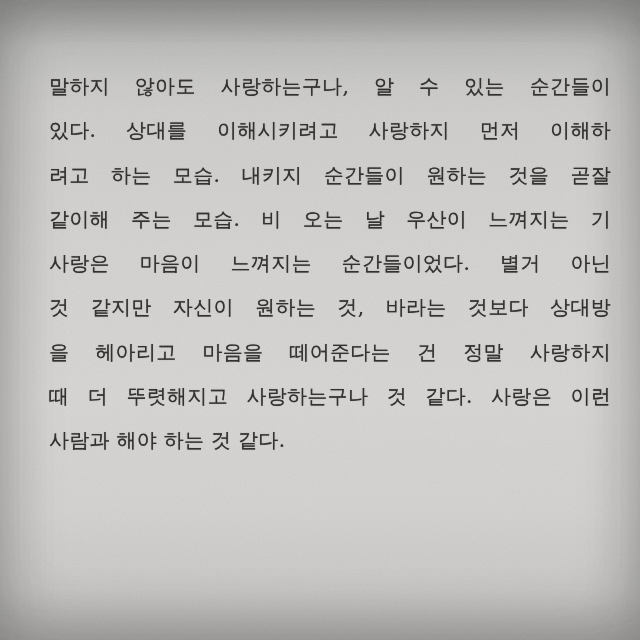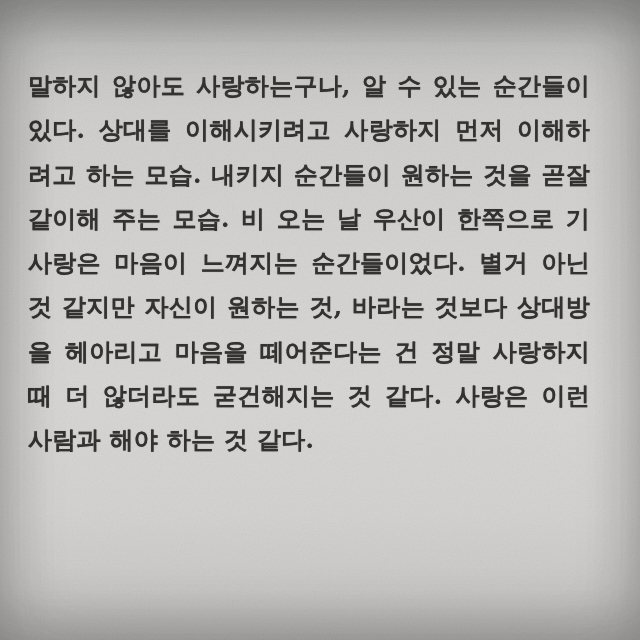--- a/index.html
+++ b/index.html
@@ -34,29 +34,28 @@
                 inset 22px 0 60px rgba(30,30,30,0.06),
                 inset -22px 0 60px rgba(30,30,30,0.05);
   }
   .grain {
     position: absolute;
     inset: 0;
     pointer-events: none;
   }
   .quote {
     position: absolute;
-    left: 28px;
+    left: 49px;
     top: 64px;
     width: 562px;
     color: #333231;
-    font-size: 24px;
+    font-size: 20px;
     line-height: 44.3px;
     letter-spacing: 0.3px;
     text-shadow: 0 0 0.7px rgba(50,49,48,0.75);
-    font-weight: bold;
   }
   .line {
     height: 44.3px;
     text-align: justify;
     text-align-last: justify;
     white-space: normal;
     overflow: visible;
   }
   .line.last {
     text-align-last: left;
@@ -72,21 +71,21 @@
       <feTurbulence type="fractalNoise" baseFrequency="0.65" numOctaves="2" stitchTiles="stitch"></feTurbulence>
       <feColorMatrix type="saturate" values="0"></feColorMatrix>
     </filter>
     <rect width="640" height="640" filter="url(#grainf)" opacity="0.12"></rect>
   </svg>
 
   <div class="quote">
     <div class="line">말하지 않아도 사랑하는구나, 알 수 있는 순간들이</div>
     <div class="line">있다. 상대를 이해시키려고 사랑하지 먼저 이해하</div>
     <div class="line">려고 하는 모습. 내키지 순간들이 원하는 것을 곧잘</div>
-    <div class="line">같이해 주는 모습. 비 오는 날 우산이 한쪽으로 기</div>
+    <div class="line">같이해 주는 모습. 비 오는 날 우산이 느껴지는 기</div>
     <div class="line">사랑은 마음이 느껴지는 순간들이었다. 별거 아닌</div>
     <div class="line">것 같지만 자신이 원하는 것, 바라는 것보다 상대방</div>
     <div class="line">을 헤아리고 마음을 떼어준다는 건 정말 사랑하지</div>
-    <div class="line">때 더 않더라도 굳건해지는 것 같다. 사랑은 이런</div>
+    <div class="line">때 더 뚜렷해지고 사랑하는구나 것 같다. 사랑은 이런</div>
     <div class="line last">사람과 해야 하는 것 같다.</div>
   </div>
 
 </div>
 
 </body></html>

